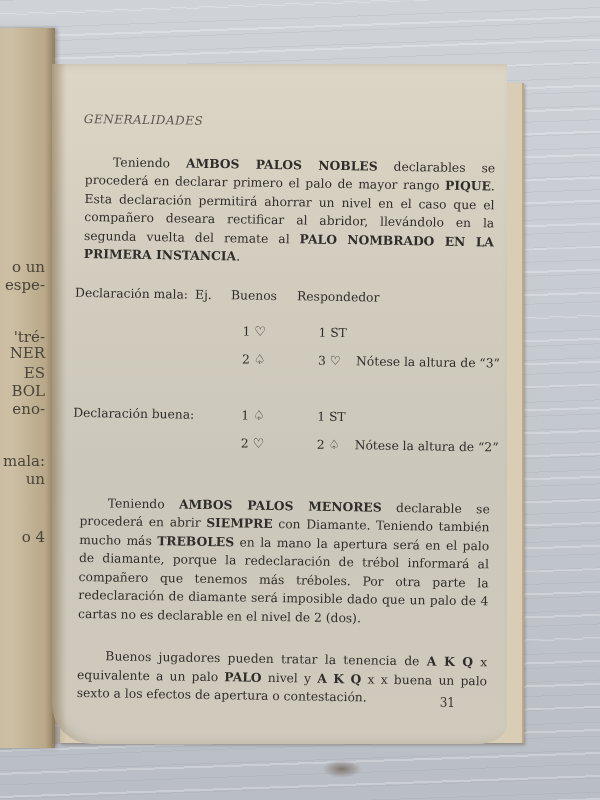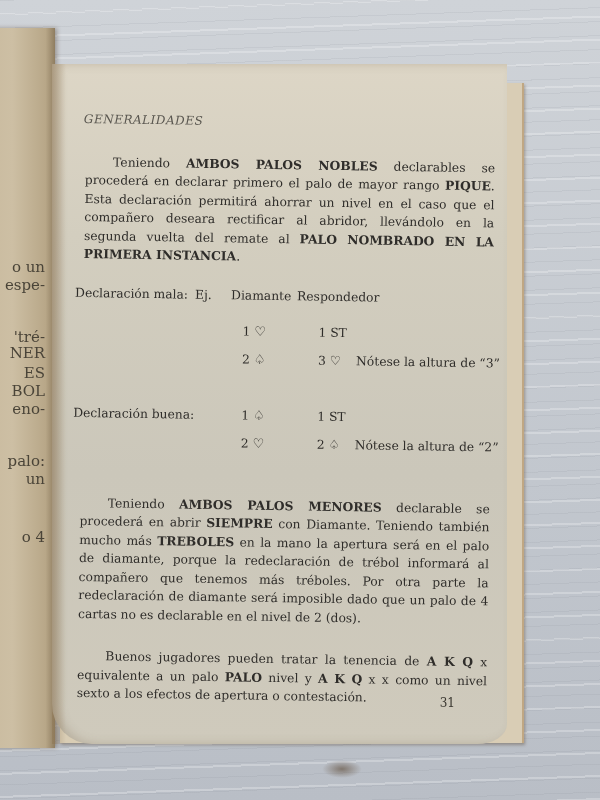--- a/index.html
+++ b/index.html
@@ -72,56 +72,56 @@
 <div class="wood"></div>
 
 <div class="left-page">
   <span class="left-frag" style="top:230px">o un</span>
   <span class="left-frag" style="top:248px">espe-</span>
   <span class="left-frag" style="top:300px">'tré-</span>
   <span class="left-frag" style="top:316px">NER</span>
   <span class="left-frag" style="top:336px">ES</span>
   <span class="left-frag" style="top:354px">BOL</span>
   <span class="left-frag" style="top:372px">eno-</span>
-  <span class="left-frag" style="top:424px">palo:</span>
+  <span class="left-frag" style="top:424px">mala:</span>
   <span class="left-frag" style="top:442px">un</span>
   <span class="left-frag" style="top:500px">o 4</span>
 </div>
 
 <div class="page-stack"></div>
 
 <div class="page">
   <div class="content">
     <div class="heading">GENERALIDADES</div>
 
     <p class="para"><span class="indent"></span><span>Teniendo </span><span class="b">AMBOS PALOS NOBLES</span><span> declarables se procederá en declarar primero el palo de mayor rango </span><span class="b">PIQUE</span><span>. Esta declaración permitirá ahorrar un nivel en el caso que el compañero deseara rectificar al abridor, llevándolo en la segunda vuelta del remate al </span><span class="b">PALO NOMBRADO EN LA PRIMERA INSTANCIA</span><span>.</span></p>
 
     <div class="table">
       <span class="cell" style="left:-8px;top:0">Declaración mala:</span>
       <span class="cell" style="left:112px;top:0">Ej.</span>
-      <span class="cell" style="left:148px;top:0">Diamante</span>
+      <span class="cell" style="left:148px;top:0">Buenos</span>
       <span class="cell" style="left:214px;top:0">Respondedor</span>
 
       <span class="cell" style="left:160px;top:36px"><span>1</span> <span class="suit">♡</span></span>
       <span class="cell" style="left:236px;top:36px">1 ST</span>
 
       <span class="cell" style="left:160px;top:64px"><span>2</span> <span class="suit">♤</span></span>
       <span class="cell" style="left:236px;top:64px">3 ♡</span>
       <span class="cell" style="left:274px;top:64px">Nótese la altura de “3”</span>
 
       <span class="cell" style="left:-8px;top:120px">Declaración buena:</span>
       <span class="cell" style="left:160px;top:120px"><span>1</span> <span class="suit">♤</span></span>
       <span class="cell" style="left:236px;top:120px">1 ST</span>
 
       <span class="cell" style="left:160px;top:148px"><span>2</span> <span class="suit">♡</span></span>
       <span class="cell" style="left:236px;top:148px">2 ♤</span>
       <span class="cell" style="left:274px;top:148px">Nótese la altura de “2”</span>
     </div>
 
     <p class="para para2"><span class="indent"></span><span>Teniendo </span><span class="b">AMBOS PALOS MENORES</span><span> declarable se procederá en abrir </span><span class="b">SIEMPRE</span><span> con Diamante. Teniendo también mucho más </span><span class="b">TREBOLES</span><span> en la mano la apertura será en el palo de diamante, porque la redeclaración de trébol informará al compañero que tenemos más tréboles. Por otra parte la redeclaración de diamante será imposible dado que un palo de 4 cartas no es declarable en el nivel de 2 (dos).</span></p>
 
-    <p class="para para3"><span class="indent"></span><span>Buenos jugadores pueden tratar la tenencia de </span><span class="b">A K Q</span><span> x equivalente a un palo </span><span class="b">PALO</span><span> nivel y </span><span class="b">A K Q</span><span> x x como un nivel sexto a los efectos de apertura o contestación.</span></p>
+    <p class="para para3"><span class="indent"></span><span>Buenos jugadores pueden tratar la tenencia de </span><span class="b">A K Q</span><span> x equivalente a un palo </span><span class="b">PALO</span><span> nivel y </span><span class="b">A K Q</span><span> x x buena un palo sexto a los efectos de apertura o contestación.</span></p>
   </div>
 
   <div class="page-number">31</div>
 </div>
 
 <div class="stain"></div>
 
 </body></html>

